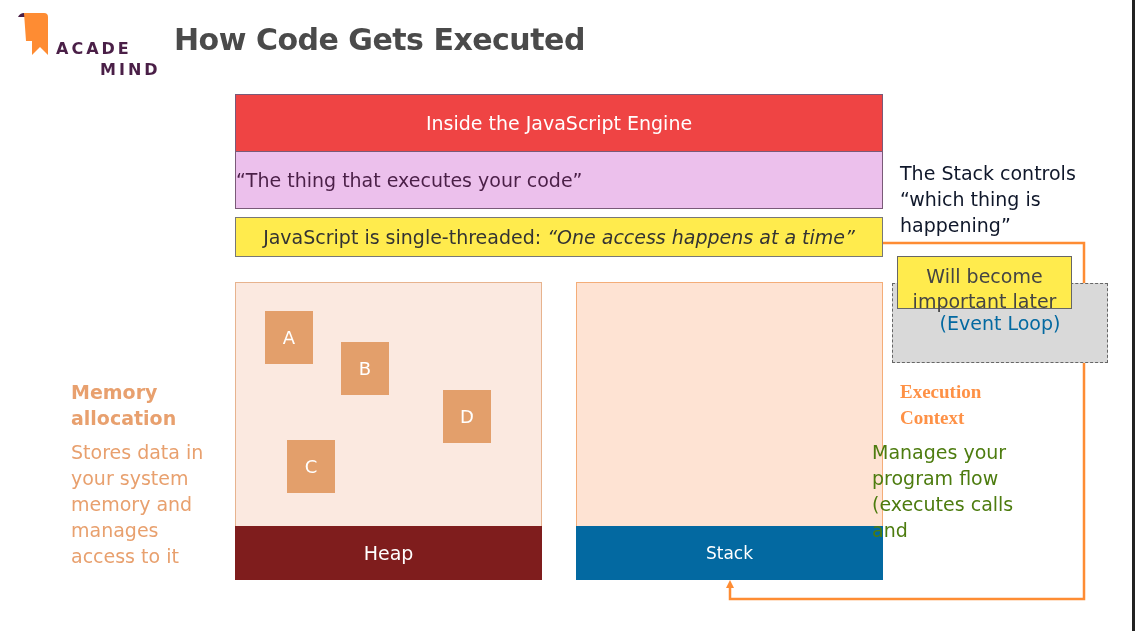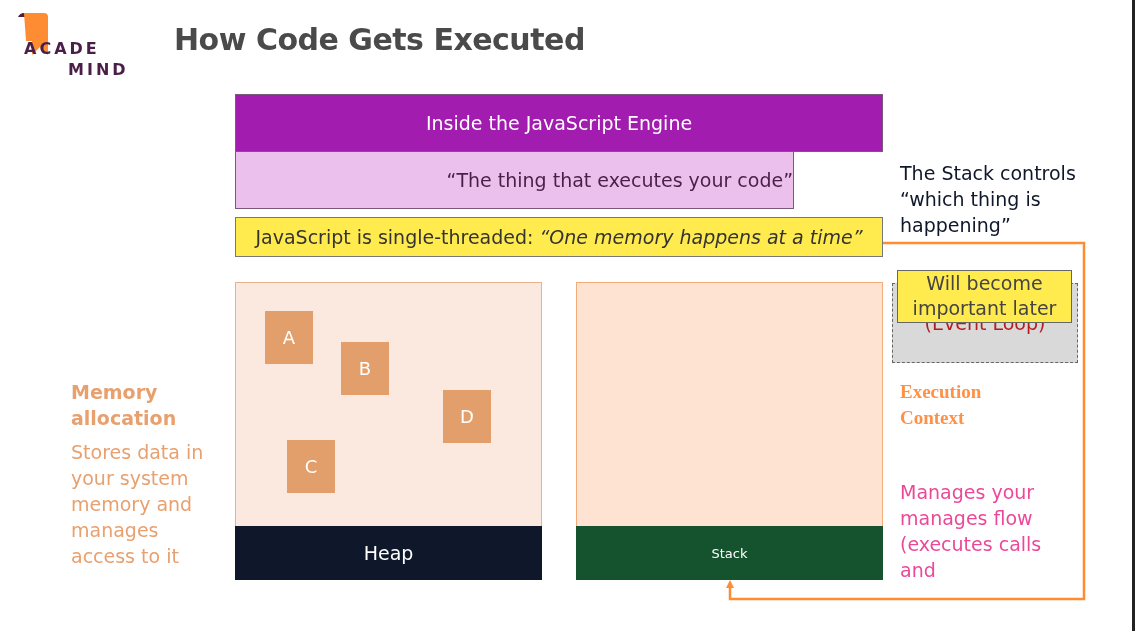--- a/index.html
+++ b/index.html
@@ -2,61 +2,61 @@
 <html><head>
   <meta charset="utf-8">
   <style>
     * { box-sizing: border-box; margin: 0; padding: 0; }
     html, body { width: 1135px; height: 631px; overflow: hidden; background: #ffffff; }
     body { position: relative; font-family: "DejaVu Sans", sans-serif; }
     .abs { position: absolute; }
 
     
     .logo-flag { left: 18px; top: 13px; width: 30px; height: 42px; }
-    .logo-line { font-family: "DejaVu Sans", sans-serif; font-weight: bold; color: #4a1f47; letter-spacing: 3px; font-size: 16px; }
+    .logo-line { font-family: "DejaVu Sans", sans-serif; font-weight: bold; color: #4a1f47; letter-spacing: 3px; font-size: 16px; margin-left: 32px; }
     .logo-acade { left: 24px; top: 39px; }
     .logo-mind { left: 68px; top: 60px; }
 
     .page-title { left: 174px; top: 22px; font-size: 30px; font-weight: bold; color: #4a4a4a; letter-spacing: -0.5px; }
 
     
-    .engine-header { left: 235px; top: 94px; width: 648px; height: 58px; background: #a21caf; color: #ffffff;
+    .engine-header { left: 235px; top: 94px; width: 648px; height: 58px; background: #ef4444; color: #ffffff;
       display: flex; align-items: center; justify-content: center; font-size: 19px; border: 1px solid #7a5a78; }
-    .engine-sub { left: 235px; top: 152px; width: 559px; height: 57px; background: #ecc0ec; color: #4a1f47;
-      display: flex; align-items: center; justify-content: flex-end; font-size: 19px; border: 1px solid #7a5a78; border-top: none; }
+    .engine-sub { left: 235px; top: 152px; width: 648px; height: 57px; background: #ecc0ec; color: #4a1f47;
+      display: flex; align-items: center; justify-content: flex-start; font-size: 19px; border: 1px solid #7a5a78; border-top: none; }
     .single-thread { left: 235px; top: 217px; width: 648px; height: 40px; background: #ffeb4d; color: #333;
       display: flex; align-items: center; justify-content: center; font-size: 19px; border: 1.5px solid #777; }
     .single-thread .italic { font-style: italic; margin-left: 6px; }
 
     
     .heap-area { left: 235px; top: 282px; width: 307px; height: 298px; background: #fbe9e0; border: 1.5px solid #e7b38e; }
-    .heap-label { left: 235px; top: 526px; width: 307px; height: 54px; background: #0f172a; color: #fff;
+    .heap-label { left: 235px; top: 526px; width: 307px; height: 54px; background: #7f1d1d; color: #fff;
       display: flex; align-items: center; justify-content: center; font-size: 19px; }
     .mem-block { width: 48px; height: 53px; background: #e39f6b; color: #fff; display: flex; align-items: center;
       justify-content: center; font-size: 18px; }
 
     
     .stack-area { left: 576px; top: 282px; width: 307px; height: 298px; background: #fee3d3; border: 1.5px solid #f4ad78; }
-    .stack-label { left: 576px; top: 526px; width: 307px; height: 54px; background: #14532d; color: #fff;
-      display: flex; align-items: center; justify-content: center; font-size: 13px; }
+    .stack-label { left: 576px; top: 526px; width: 307px; height: 54px; background: #0369a1; color: #fff;
+      display: flex; align-items: center; justify-content: center; font-size: 17px; }
 
     
     .left-heading { left: 71px; top: 379px; font-size: 19px; font-weight: bold; color: #e8a06e; line-height: 26px; }
     .left-desc { left: 71px; top: 439px; font-size: 19px; color: #e8a06e; line-height: 26px; }
 
     
     .right-note { left: 900px; top: 160px; font-size: 19px; color: #0f172a; line-height: 26px; }
     .right-heading { left: 900px; top: 379px; font-size: 19px; font-weight: bold; color: #fe9146; line-height: 26px; font-family: Liberation Serif, serif; }
-    .right-desc { left: 900px; top: 439px; font-size: 19px; color: #ec4899; line-height: 26px; margin-top: 40px; }
+    .right-desc { left: 872px; top: 439px; font-size: 19px; color: #4d7c0f; line-height: 26px; }
 
     
-    .event-loop { left: 892px; top: 283px; width: 186px; height: 80px; background: #d9d9d9; border: 1.5px dashed #666;
-      display: flex; align-items: flex-start; justify-content: center; padding-top: 28px; font-size: 19px; color: #b91c1c; }
-    .later-note { left: 897px; top: 270px; width: 175px; height: 53px; background: #ffeb4d; border: 1.5px solid #666;
-      color: #444; font-size: 19px; line-height: 25px; text-align: center; padding-top: 0; }
+    .event-loop { left: 892px; top: 283px; width: 216px; height: 80px; background: #d9d9d9; border: 1.5px dashed #666;
+      display: flex; align-items: flex-start; justify-content: center; padding-top: 28px; font-size: 19px; color: #0369a1; }
+    .later-note { left: 897px; top: 256px; width: 175px; height: 53px; background: #ffeb4d; border: 1.5px solid #666;
+      color: #444; font-size: 19px; line-height: 25px; text-align: center; padding-top: 7px; }
 
     .arrow-svg { left: 0; top: 0; width: 1135px; height: 631px; pointer-events: none; }
     .right-edge { left: 1132px; top: 0; width: 3px; height: 631px; background: #222; }
   </style>
 </head>
 <body>
 
 <div class="abs">
   <svg class="abs logo-flag" viewBox="0 0 30 42">
     <path d="M0 4 Q2 0 6 0 L8 0 L8 4 Z" fill="#4a1f47"></path>
@@ -70,21 +70,21 @@
 <h1 class="abs page-title">How Code Gets Executed</h1>
 
 <div class="abs engine-header">
   <span>Inside the JavaScript Engine</span>
 </div>
 <div class="abs engine-sub">
   <span>“The thing that executes your code”</span>
 </div>
 <div class="abs single-thread">
   <span>JavaScript is single-threaded:</span>
-  <span class="italic">“One memory happens at a time”</span>
+  <span class="italic">“One access happens at a time”</span>
 </div>
 
 <div class="abs heap-area"></div>
 <div class="abs mem-block" style="left:265px;top:311px;">
     <span>A</span>
   </div>
 <div class="abs mem-block" style="left:341px;top:342px;">
     <span>B</span>
   </div>
 <div class="abs mem-block" style="left:287px;top:440px;">
@@ -132,18 +132,18 @@
   <div>Will become</div>
   <div>important later</div>
 </div>
 
 <div class="abs right-heading">
   <div>Execution</div>
   <div>Context</div>
 </div>
 <div class="abs right-desc">
   <div>Manages your</div>
-  <div>manages flow</div>
+  <div>program flow</div>
   <div>(executes calls</div>
   <div>and</div>
 </div>
 
 <div class="abs right-edge"></div>
 
 </body></html>

